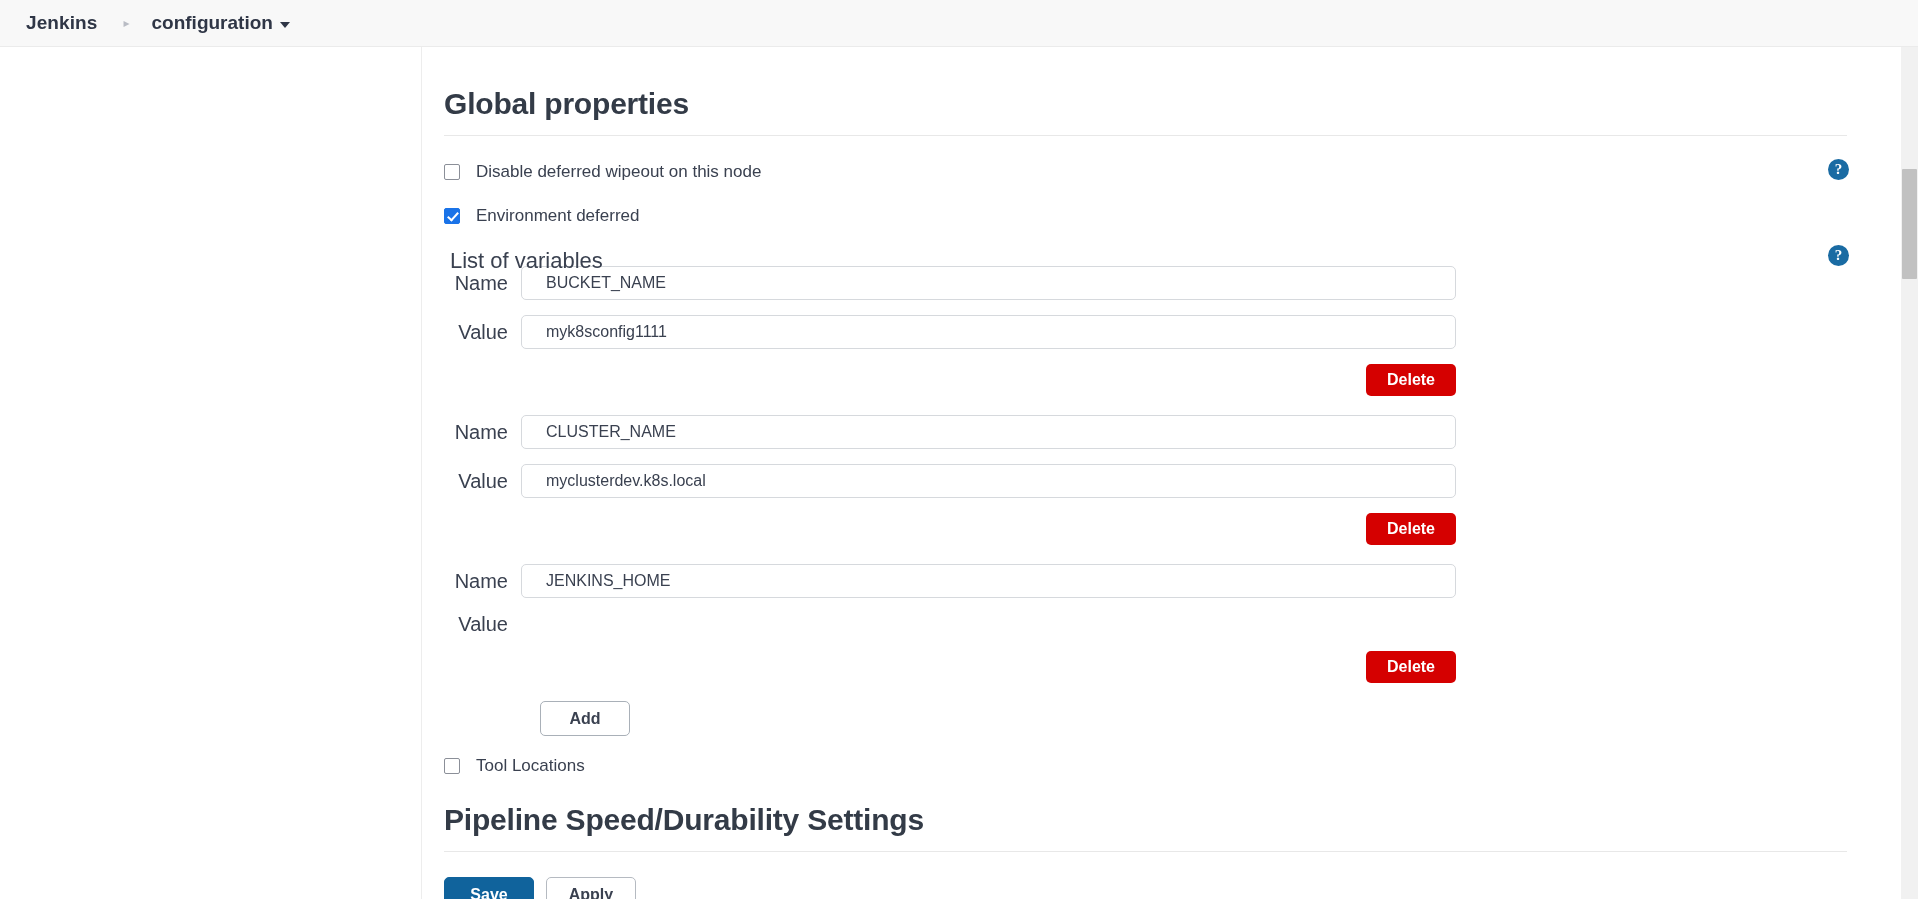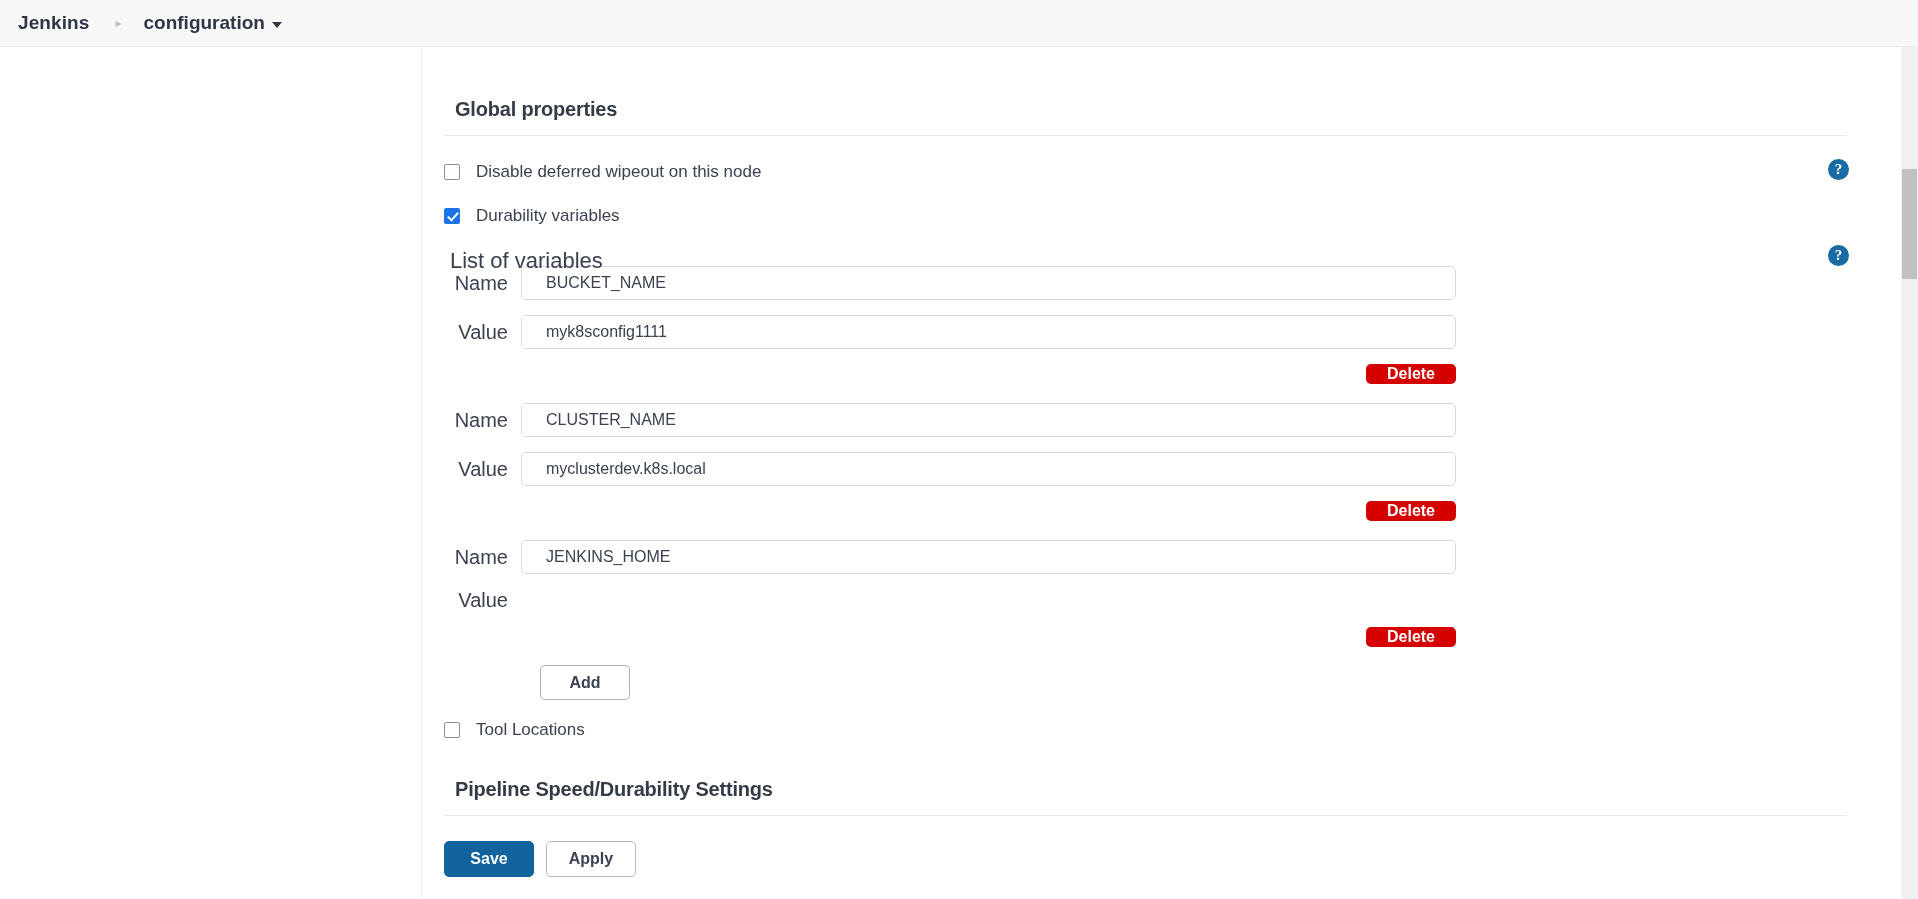--- a/index.html
+++ b/index.html
@@ -12,21 +12,21 @@
     -webkit-font-smoothing: antialiased;
   }
 
   
   #app-header {
     height: 47px;
     background: #f8f8f8;
     border-bottom: 1px solid #ebebeb;
     display: flex;
     align-items: center;
-    padding-left: 18px;
+    padding-left: 26px;
     position: relative;
     z-index: 5;
   }
   .brand {
     font-size: 19px;
     font-weight: bold;
     color: #2f3646;
     letter-spacing: .1px;
   }
   .crumb-sep {
@@ -65,25 +65,25 @@
   }
   #content-col {
     flex: 1 1 auto;
     position: relative;
     padding-left: 22px;
     overflow: hidden;
   }
 
   
   .section-head {
-    font-size: 20px;
+    font-size: 30px;
     font-weight: bold;
     color: #333b47;
     letter-spacing: -.2px;
-    margin: 11px;
+    margin: 0;
     padding-top: 40px;
   }
   .section-rule {
     border: none;
     border-top: 1px solid #e8e8e8;
     margin: 14px 0 0 0;
     width: 1403px;
   }
 
   
@@ -166,21 +166,21 @@
     border-radius: 5px;
     cursor: pointer;
     outline: none;
   }
   .btn-delete {
     background: #d50000;
     color: #fff;
     border: none;
     font-size: 16px;
     width: 90px;
-    height: 20px;
+    height: 32px;
   }
   .btn-add {
     background: #fff;
     color: #3a4150;
     border: 1px solid #a9b0b8;
     font-size: 16px;
     width: 90px;
     height: 35px;
   }
   .btn-save {
@@ -240,21 +240,21 @@
     <hr class="section-rule">
 
     <div class="cb-row" style="margin-top:26px;">
       <span class="cb-box"></span>
       <span class="cb-label">Disable deferred wipeout on this node</span>
       <span class="help-icon" style="left:1384px; top:-3px;">?</span>
     </div>
 
     <div class="cb-row" style="margin-top:24px;">
       <span class="cb-box checked"></span>
-      <span class="cb-label">Durability variables</span>
+      <span class="cb-label">Environment deferred</span>
     </div>
 
     <div style="position:relative; margin-top:22px;">
       <span style="margin-left:6px; font-size:22px; color:#3a4150;">List of variables</span>
       <span class="help-icon" style="left:1384px; top:-3px;">?</span>
     </div>
 
     <div style="margin-top:-18px;">
       <div class="field-row" style="margin-top:10px;">
         <span class="field-label">Name</span>

